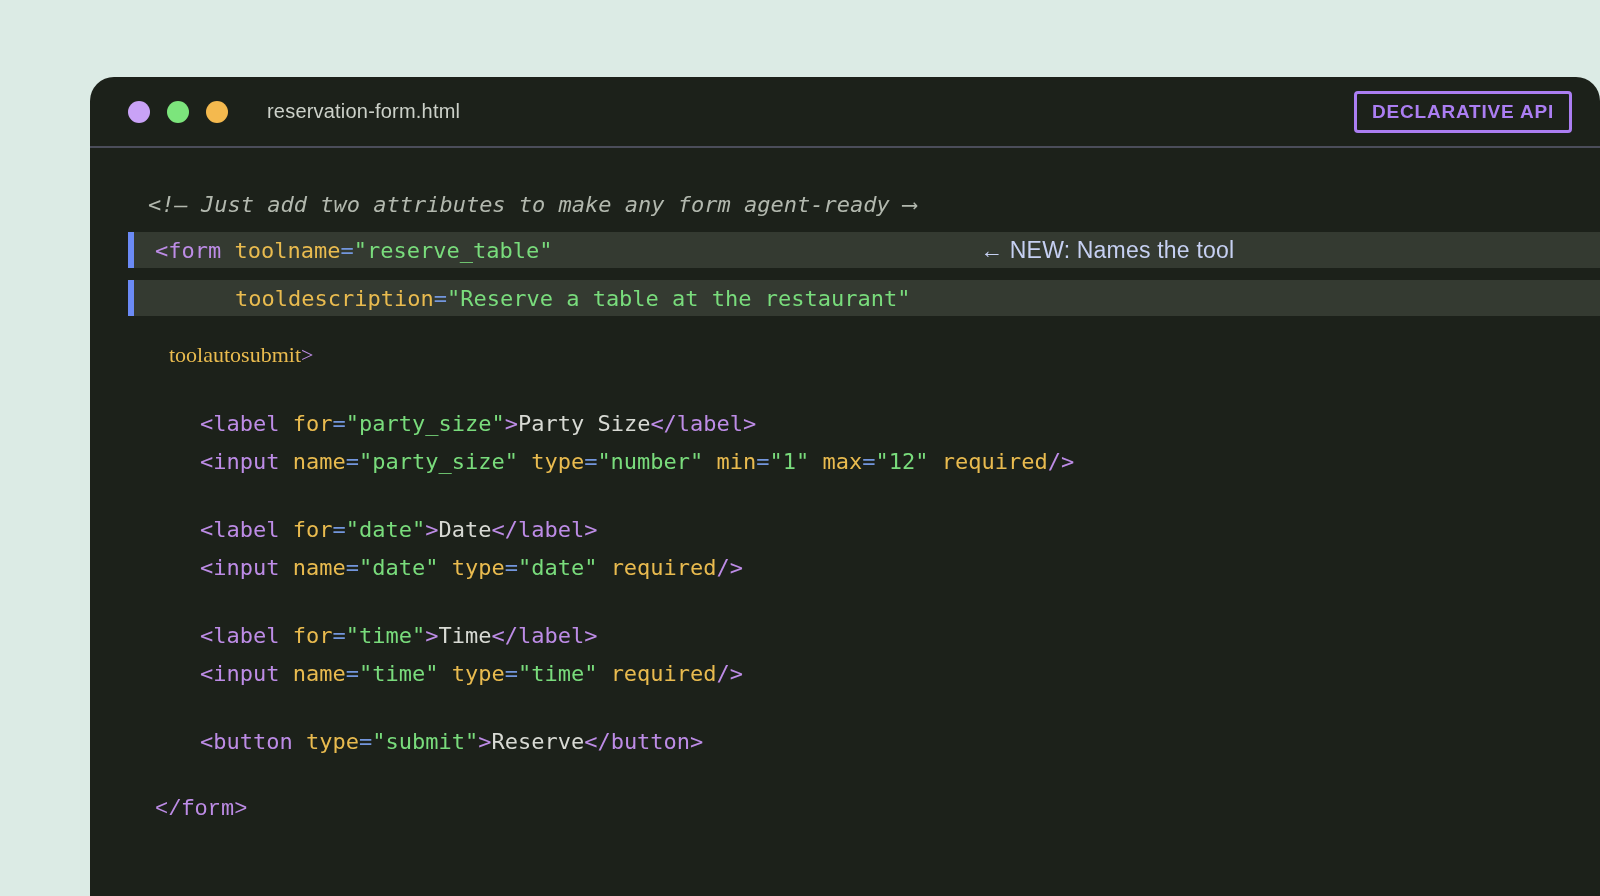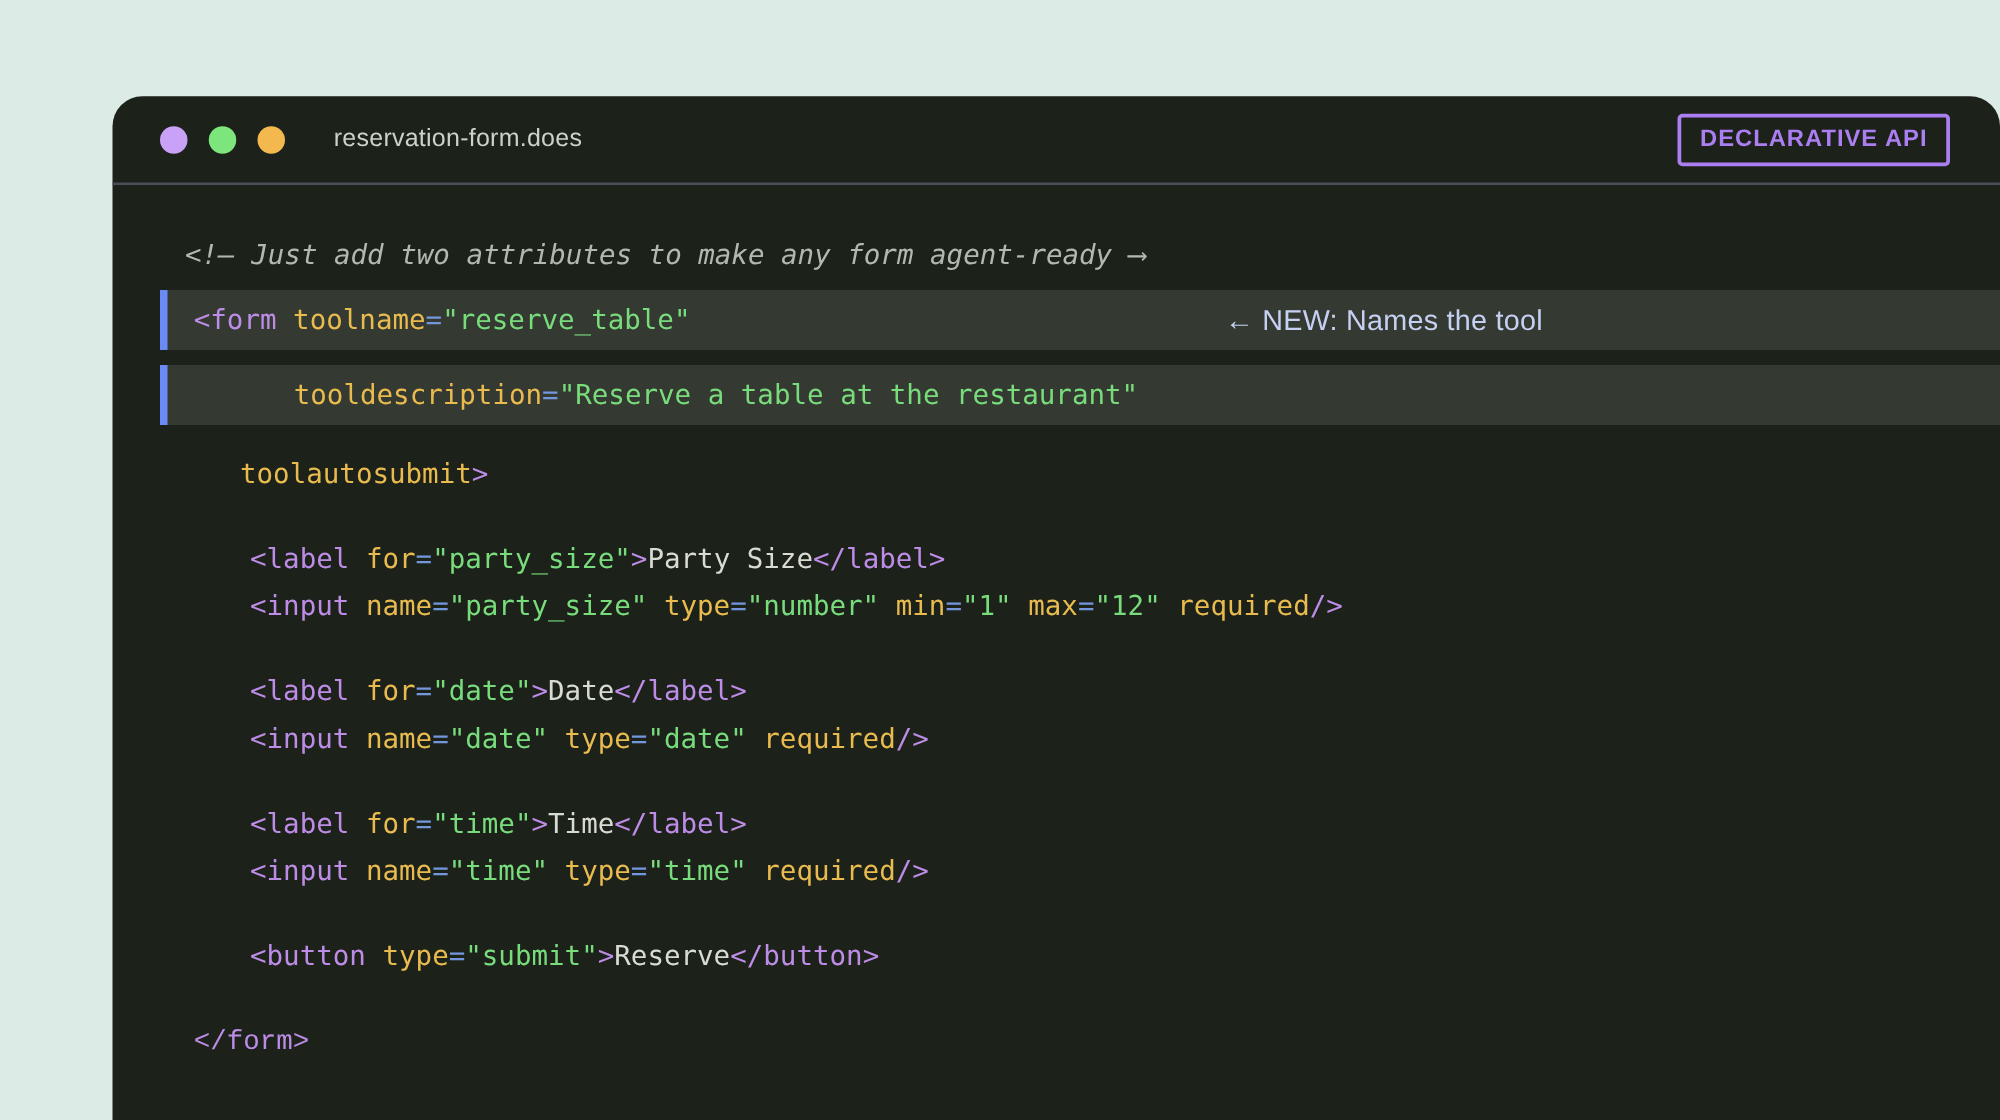--- a/index.html
+++ b/index.html
@@ -32,21 +32,21 @@
     display: inline-block;
   }
   .title {
     margin-left: 22px;
     font-size: 20px;
     color: var(--titlecol, #ccd1c9);
     letter-spacing: 0.2px;
   }
   .badge {
     margin-left: auto;
-    margin-right: 40px;
+    margin-right: 28px;
     border: 3px solid var(--badge, #ab7ef2);
     border-radius: 4px;
     color: var(--badge, #ab7ef2);
     font-size: 19px;
     font-weight: bold;
     letter-spacing: 0.8px;
     padding: 7px 15px;
   }
 
   .code-area {
@@ -58,27 +58,27 @@
   .code-line {
     height: 38px;
     display: flex;
     align-items: center;
     white-space: pre;
     position: relative;
   }
   .kind-comment { margin-left: 58px; font-style: italic; }
   .kind-hl-form, .kind-hl-attr {
     margin-left: 38px;
-    height: 48px;
+    height: 36px;
     background: var(--hlbg, #343a31);
     border-left: 6px solid var(--hlbar, #6b8af5);
   }
   .kind-hl-form { padding-left: 21px; margin-top: 9px; margin-bottom: 12px; }
   .kind-hl-attr { padding-left: 101px; }
-  .kind-attr  { margin-left: 102px; margin-top: 20px; }
+  .kind-attr  { margin-left: 79px; margin-top: 20px; font-family: Liberation Serif, serif; }
   .kind-field { margin-left: 110px; }
   .kind-close { margin-left: 65px; font-family: Liberation Mono, monospace; }
   .kind-blank { height: 30px; }
 
   .tk-tag     { color: var(--tag, #bd8ce6); }
   .tk-attr    { color: var(--attr, #e9bb4f); }
   .tk-str     { color: var(--str, #79dc7c); }
   .tk-punct   { color: var(--punct, #7396dd); }
   .tk-txt     { color: var(--txt, #d8dad4); }
   .tk-comment { color: var(--comment, #b2b8ae); }
@@ -96,21 +96,21 @@
 </style>
 </head>
 <body>
 
 <div class="stage">
   <div class="window">
     <div class="titlebar">
       <span class="dot" style="background: rgb(201, 162, 247);"></span>
       <span class="dot" style="background: rgb(124, 229, 124);"></span>
       <span class="dot" style="background: rgb(244, 185, 78);"></span>
-      <span class="title">reservation-form.does</span>
+      <span class="title">reservation-form.html</span>
       <span class="badge">DECLARATIVE API</span>
     </div>
     <div class="code-area">
         <div class="code-line kind-comment"><span class="tk-comment">&lt;!— Just add two attributes to make any form agent-ready ⟶</span></div>
         <div class="code-line kind-hl-form"><span class="tk-tag">&lt;form </span><span class="tk-attr">toolname</span><span class="tk-punct">=</span><span class="tk-str">"reserve_table"</span><span class="annotation">← NEW: Names the tool</span></div>
         <div class="code-line kind-hl-attr"><span class="tk-attr">tooldescription</span><span class="tk-punct">=</span><span class="tk-str">"Reserve a table at the restaurant"</span></div>
         <div class="code-line kind-attr"><span class="tk-attr">toolautosubmit</span><span class="tk-tag">&gt;</span></div>
         <div class="code-line kind-blank"></div>
         <div class="code-line kind-field"><span class="tk-tag">&lt;label </span><span class="tk-attr">for</span><span class="tk-punct">=</span><span class="tk-str">"party_size"</span><span class="tk-tag">&gt;</span><span class="tk-txt">Party Size</span><span class="tk-tag">&lt;/label&gt;</span></div>
         <div class="code-line kind-field"><span class="tk-tag">&lt;input </span><span class="tk-attr">name</span><span class="tk-punct">=</span><span class="tk-str">"party_size" </span><span class="tk-attr">type</span><span class="tk-punct">=</span><span class="tk-str">"number" </span><span class="tk-attr">min</span><span class="tk-punct">=</span><span class="tk-str">"1" </span><span class="tk-attr">max</span><span class="tk-punct">=</span><span class="tk-str">"12" </span><span class="tk-attr">required</span><span class="tk-tag">/&gt;</span></div>

